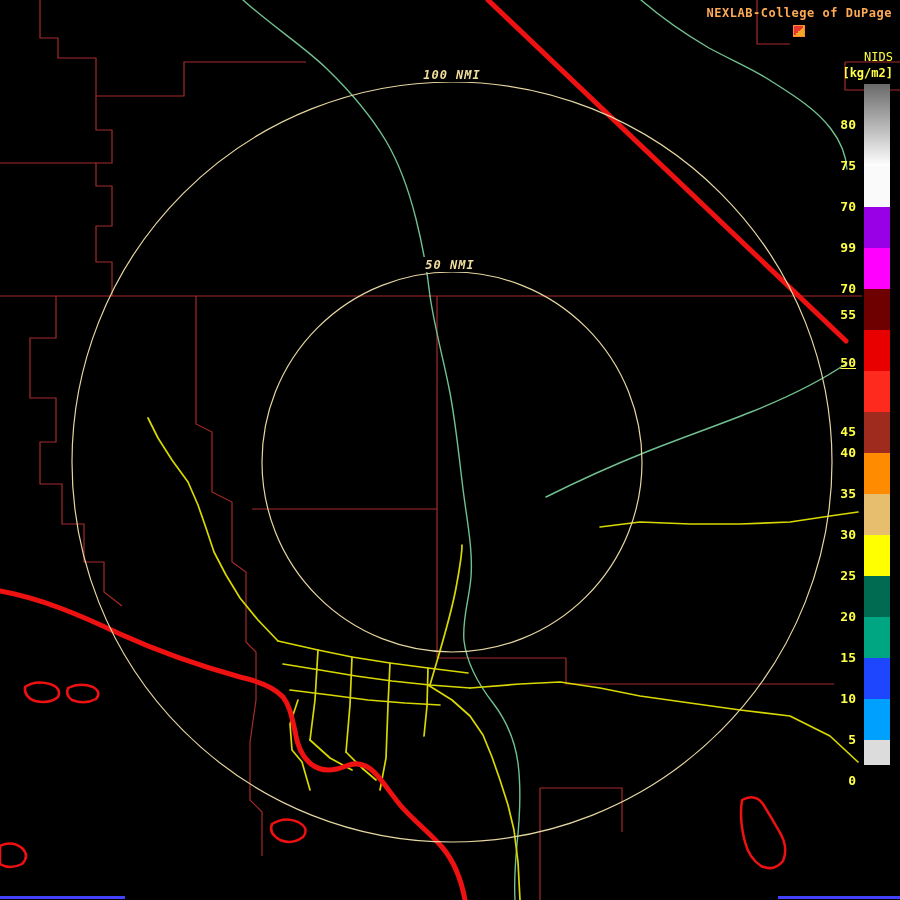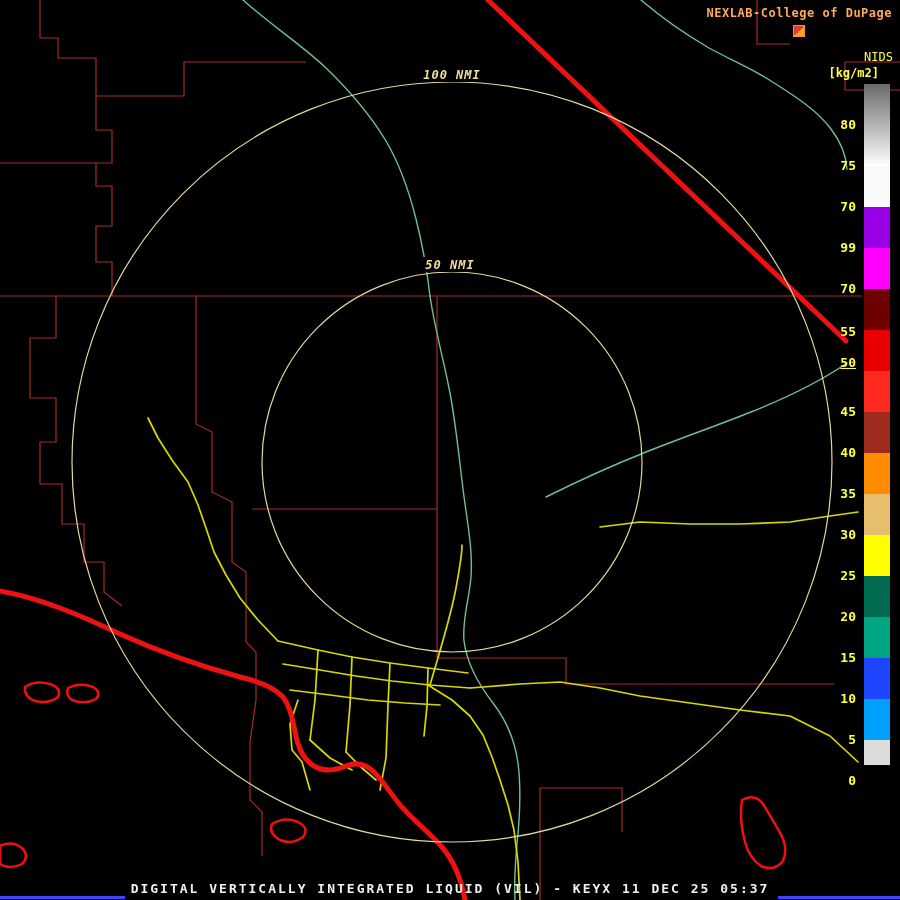--- a/index.html
+++ b/index.html
@@ -17,21 +17,21 @@
   .g-ring circle{stroke:var(--ring,#E6D6A0);stroke-width:1.2;fill:none;}
   .ring-bg{fill:#000;}
   .ring-text{fill:var(--ringlabel,#F0DF9E);font-family:"DejaVu Sans Mono",monospace;
              font-size:12px;font-weight:bold;font-style:italic;letter-spacing:1px;text-anchor:middle;}
 
   .credit{position:absolute;top:6px;right:8px;display:flex;align-items:center;gap:5px;
           color:var(--credit,#FFAA55);font-size:12px;font-weight:bold;letter-spacing:.5px;flex-direction:column;}
   .logo{width:10px;height:10px;display:inline-block;
         background:linear-gradient(135deg,#E8382D 50%,#F5A623 50%);border:1px solid #FF8833;}
   .prod{position:absolute;top:50px;right:7px;color:var(--scale,#FFFF46);font-size:12px;font-weight:normal;padding-left:32px;}
-  .units{position:absolute;top:66px;right:21px;color:var(--scale,#FFFF46);font-size:12px;font-weight:bold;}
+  .units{position:absolute;top:66px;right:7px;color:var(--scale,#FFFF46);font-size:12px;font-weight:bold;}
 
   #colorbar{position:absolute;left:0;top:0;width:900px;height:664px;pointer-events:none;}
   .cb-band{position:absolute;left:864px;width:26px;}
   .cb-label{position:absolute;left:816px;width:40px;text-align:right;color:var(--scale,#FFFF46);
             font-size:13px;font-weight:bold;line-height:16px;}
 
   .footer{position:absolute;bottom:4px;left:0;right:0;text-align:center;color:var(--title,#EFEFEF);
           font-size:13px;font-weight:bold;letter-spacing:2px;white-space:nowrap;}
   .footer-line{position:absolute;bottom:1px;height:3px;background:var(--blue,#4242FF);}
   .fl-left{left:0;width:125px;}
@@ -132,31 +132,30 @@
       <div class="cb-band" style="top: 617px; height: 41px; background: rgb(0, 166, 130);"></div>
       <div class="cb-band" style="top: 658px; height: 41px; background: rgb(30, 70, 255);"></div>
       <div class="cb-band" style="top: 699px; height: 41px; background: rgb(0, 160, 255);"></div>
       <div class="cb-band" style="top: 740px; height: 24.6px; background: rgb(220, 220, 220);"></div>
       <div class="cb-band" style="top: 764.6px; height: 16.4px; background: rgb(0, 0, 0);"></div>
       <div class="cb-label" style="top: 117px;">80</div>
       <div class="cb-label" style="top: 158px;">75</div>
       <div class="cb-label" style="top: 199px;">70</div>
       <div class="cb-label" style="top: 240px;">99</div>
       <div class="cb-label" style="top: 281px;">70</div>
-      <div class="cb-label" style="top: 324px;">55</div>
+      <div class="cb-label" style="top: 307px;">55</div>
       <div class="cb-label" style="top: 355px; text-decoration: underline;">50</div>
-      <div class="cb-label" style="top: 404px;">45</div>
+      <div class="cb-label" style="top: 424px;">45</div>
       <div class="cb-label" style="top: 445px;">40</div>
       <div class="cb-label" style="top: 486px;">35</div>
       <div class="cb-label" style="top: 527px;">30</div>
       <div class="cb-label" style="top: 568px;">25</div>
       <div class="cb-label" style="top: 609px;">20</div>
       <div class="cb-label" style="top: 650px; text-align: right;">15</div>
       <div class="cb-label" style="top: 691px;">10</div>
       <div class="cb-label" style="top: 732px;">5</div>
       <div class="cb-label" style="top: 773px;">0</div>
     </div>
 
   <div class="footer-line fl-left"></div>
   <div class="footer-line fl-right"></div>
-  <div class="footer">DIGITAL VERTICALLY INTEGRATED LIQUID (VIL) - KEYX 11 DEC 25 05:37</div>
 
 </div>
 
 </body></html>

